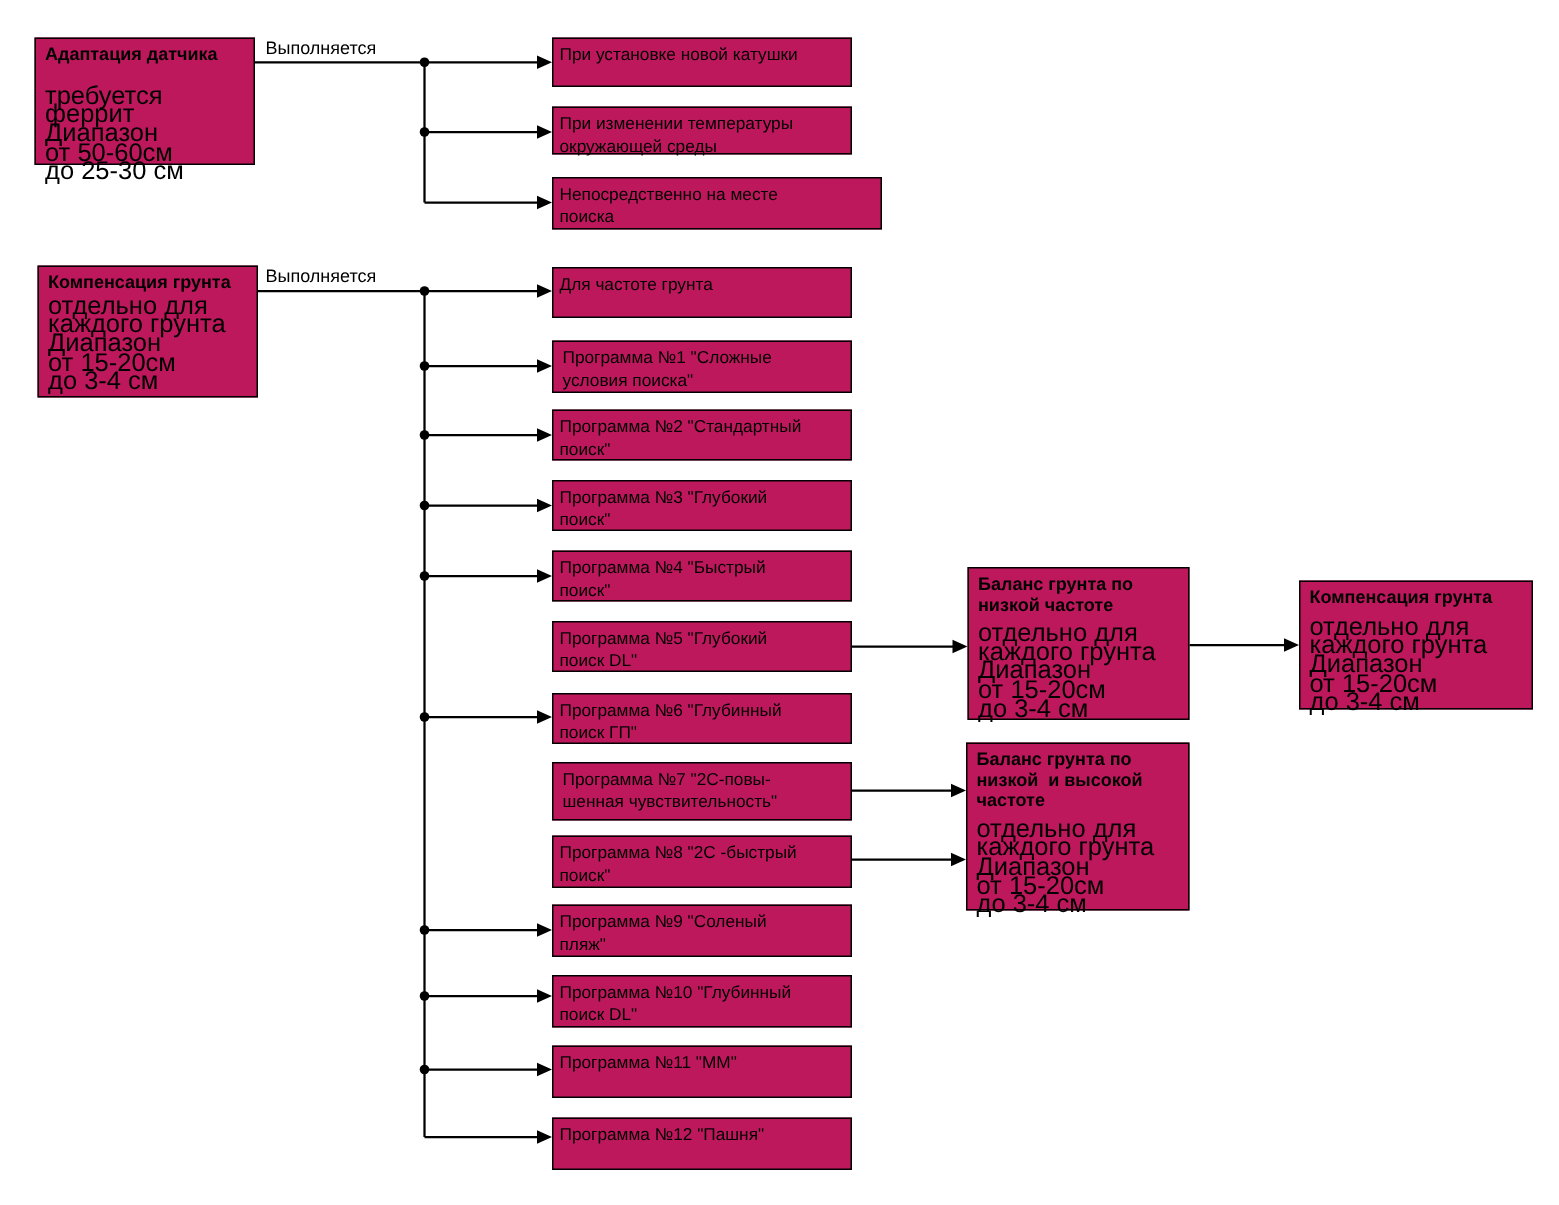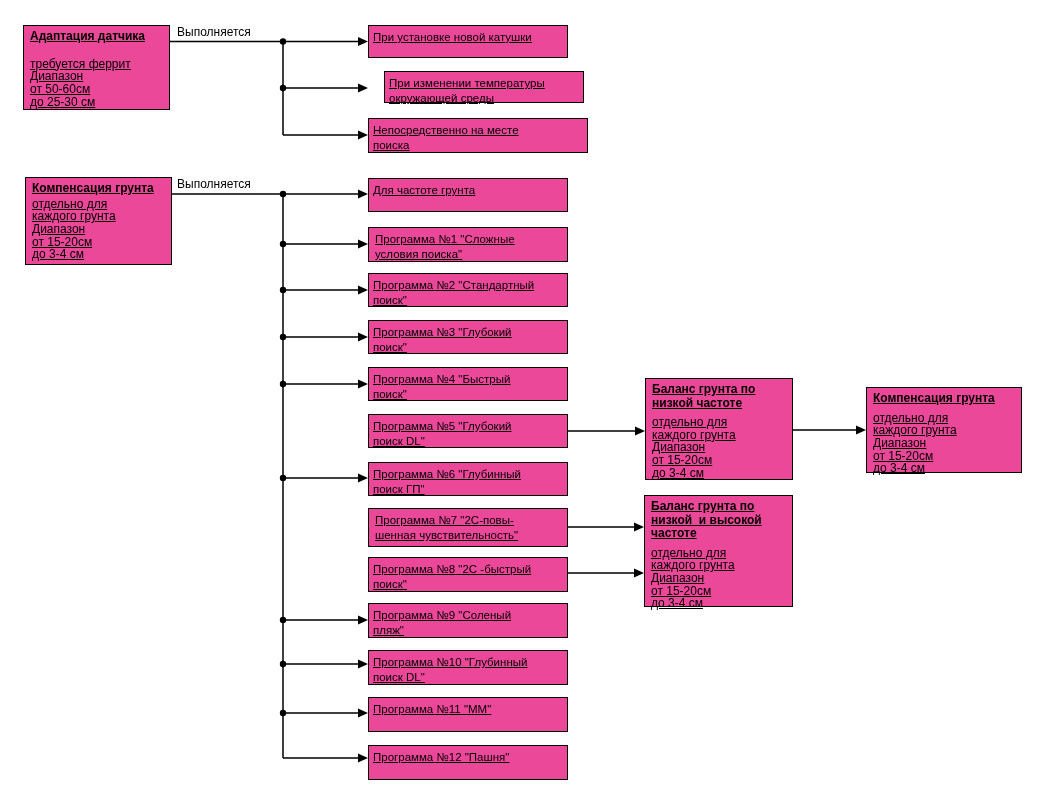--- a/index.html
+++ b/index.html
@@ -2,28 +2,28 @@
 <html><head>
 <meta charset="utf-8">
 <style>
   html,body{margin:0;padding:0;background:#ffffff;}
   #stage{
     position:relative;width:1039px;height:803px;background:#ffffff;
     font-family:"Liberation Sans",sans-serif;color:#000;overflow:hidden;
   }
   #wires{position:absolute;left:0;top:0;pointer-events:none;}
   .box{
-    position:absolute;box-sizing:border-box;border:1.5px solid #000;background:#ec4899;
-    font-size:11.5px;color:#000;text-decoration:underline;
+    position:absolute;box-sizing:border-box;border:1.5px solid #000;background:#be185d;
+    font-size:11.5px;color:#000;
   }
   .pbox{text-align:left;padding:4px 4px 0 4px;line-height:15px;white-space:pre-wrap;}
   .pbox.left{text-align:left;padding-left:6px;}
   .detail{padding:4px 6px;}
   .detail .bt{font-weight:bold;font-size:12px;line-height:13.5px;white-space:pre-wrap;}
-  .detail .bb{font-size:12px;line-height:12.7px;white-space:pre-wrap;}
+  .detail .bb{font-size:17px;line-height:12.7px;white-space:pre-wrap;}
   .gap-lg .bb{margin-top:14px;}
   .gap-sm .bb{margin-top:2px;}
   .gap-md .bb{margin-top:6px;}
   .edge-label{position:absolute;font-size:12px;line-height:13px;white-space:nowrap;}
 </style>
 </head>
 <body>
 
 <div id="stage">
 
@@ -58,21 +58,21 @@
   <div class="box detail gap-lg" style="left:23px;top:25px;width:147px;height:85px">
     <div class="bt">Адаптация датчика</div>
     <div class="bb">требуется феррит
 Диапазон
 от 50-60см
 до 25-30 см</div>
   </div>
   <div class="edge-label" style="left:177px;top:26px">Выполняется</div>
 
   <div class="box pbox" style="left:368px;top:25px;width:200px;height:33px">При установке новой катушки</div>
-  <div class="box pbox" style="left:384px;top:71px;width:200px;height:32px">При изменении температуры
+  <div class="box pbox" style="left:368px;top:71px;width:200px;height:32px">При изменении температуры
 окружающей среды</div>
   <div class="box pbox" style="left:368px;top:118px;width:220px;height:35px">Непосредственно на месте
 поиска</div>
 
   <div class="box detail gap-sm" style="left:25px;top:177px;width:147px;height:88px">
     <div class="bt">Компенсация грунта</div>
     <div class="bb">отдельно для
 каждого грунта
 Диапазон
 от 15-20см

